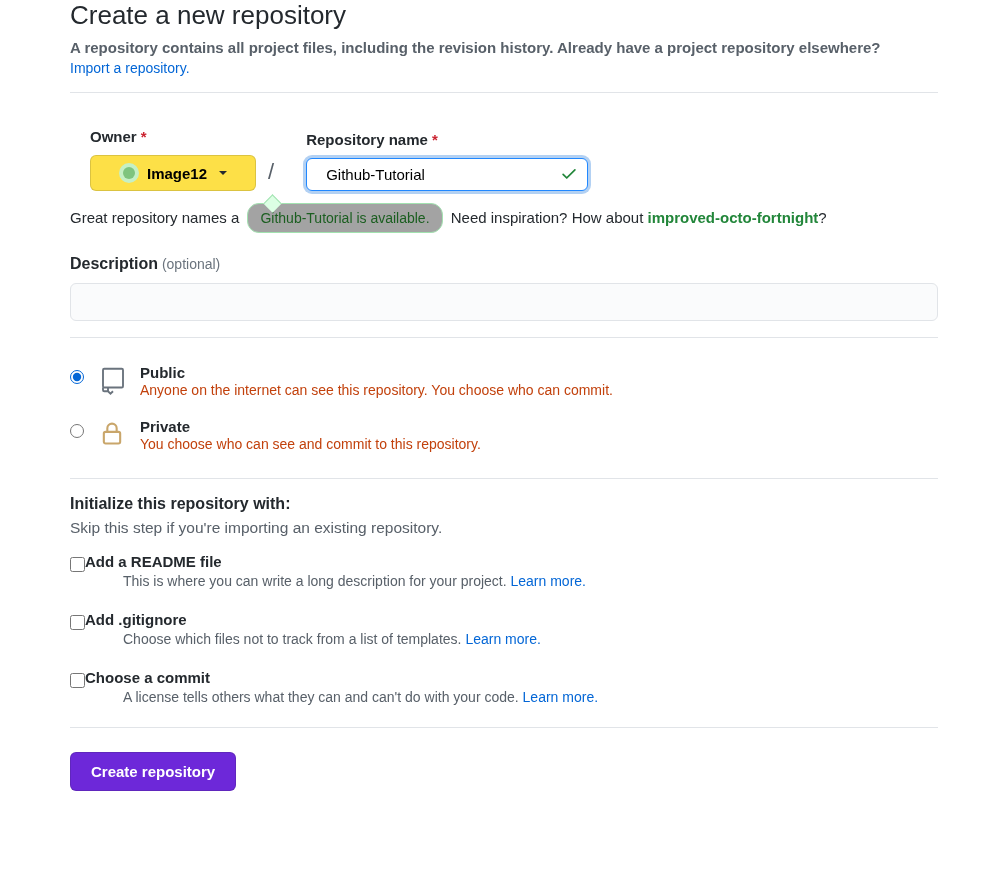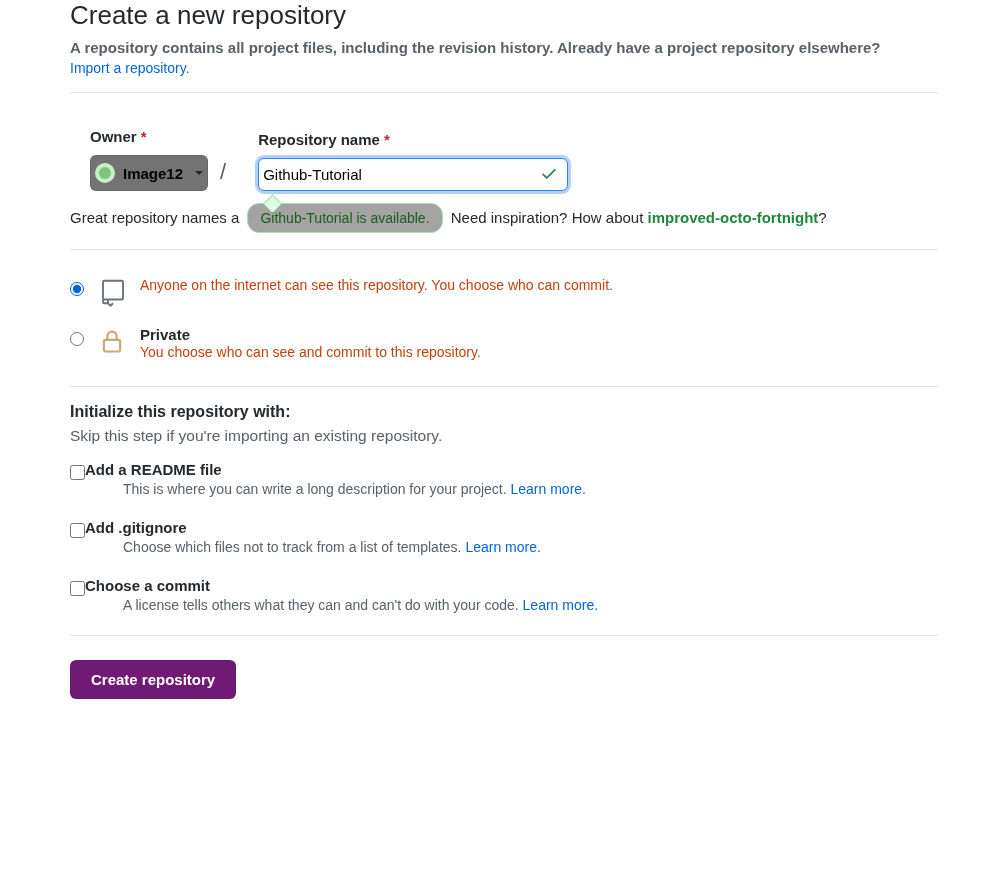--- a/index.html
+++ b/index.html
@@ -57,24 +57,24 @@
       color: #24292e;
       margin-bottom: 10px;
     }
     .required-asterisk {
       color: #cb2431;
       margin-left: 4px;
     }
     .owner-button {
       display: inline-flex;
       align-items: center;
-      padding: 7px 4px;
-      font-size: 15px;
-      font-weight: 600;
-      background: #737373;
+      padding: 7px 28px;
+      font-size: 15px;
+      font-weight: 600;
+      background: #fde047;
       border: 1px solid rgba(27,31,35,0.15);
       border-radius: 6px;
       cursor: pointer;
       gap: 8px;
     }
     .avatar-icon {
       width: 20px;
       height: 20px;
       background: #c5f0c5;
       border-radius: 50%;
@@ -98,22 +98,22 @@
     .slash {
       font-size: 22px;
       color: #586069;
       padding: 0 4px 6px 4px;
       align-self: flex-end;
     }
     .repo-input-wrap {
       position: relative;
     }
     .repo-input {
-      width: 310px;
-      padding: 7px 36px 7px 4px;
+      width: 282px;
+      padding: 7px 36px 7px 19px;
       font-size: 15px;
       border: 1px solid #2188ff;
       border-radius: 6px;
       outline: none;
       box-shadow: 0 0 0 3px rgba(3,102,214,0.3);
     }
     .check-icon {
       position: absolute;
       right: 10px;
       top: 50%;
@@ -244,21 +244,21 @@
       color: #586069;
       margin-top: 3px;
       margin-left: 38px;
     }
     .submit-button {
       display: inline-block;
       padding: 10px 20px;
       font-size: 15px;
       font-weight: 600;
       color: #ffffff;
-      background: #701a75;
+      background: #6d28d9;
       border: 1px solid rgba(27,31,35,0.15);
       border-radius: 6px;
       cursor: pointer;
       margin-top: 8px;
     }
   </style>
 </head>
 <body>
 
 <div class="container">
@@ -296,34 +296,42 @@
       </div>
     </div>
   </div>
 
   <div class="hint-row">
     <span>Great repository names a</span>
     <span class="tooltip">Github-Tutorial is available.</span>
     <span>Need inspiration? How about </span><span class="suggestion">improved-octo-fortnight</span><span>?</span>
   </div>
 
+  <div class="desc-section">
+    <div>
+      <span class="desc-label">Description</span>
+      <span class="optional">(optional)</span>
+    </div>
+    <input class="desc-input" type="text" value="" style="">
+  </div>
 
   <hr class="divider">
 
   <div class="visibility-section">
     <div class="radio-row">
       <input type="radio" name="visibility" class="radio-input" checked="" style="">
       <span class="vis-icon">
         <svg viewBox="0 0 24 24" width="30" height="32" fill="none" stroke="currentColor" stroke-width="1.5">
           <rect x="4" y="3" width="16" height="15" rx="1"></rect>
           <path d="M4 18 v2 a1 1 0 0 0 1 1 h3 l2 2 l2 -2"></path>
           <path d="M8 18 v3"></path>
         </svg>
       </span>
       <div class="radio-text">
+        <div class="title">Public</div>
         <div class="desc">Anyone on the internet can see this repository. You choose who can commit.</div>
       </div>
     </div>
     <div class="radio-row">
       <input type="radio" name="visibility" class="radio-input" style="">
       <span class="vis-icon">
         <svg viewBox="0 0 24 24" width="28" height="30" fill="none" stroke="#c9a66b" stroke-width="1.8">
           <rect x="5" y="11" width="14" height="10" rx="1.5"></rect>
           <path d="M8 11 V8 a4 4 0 0 1 8 0 v3"></path>
         </svg>

